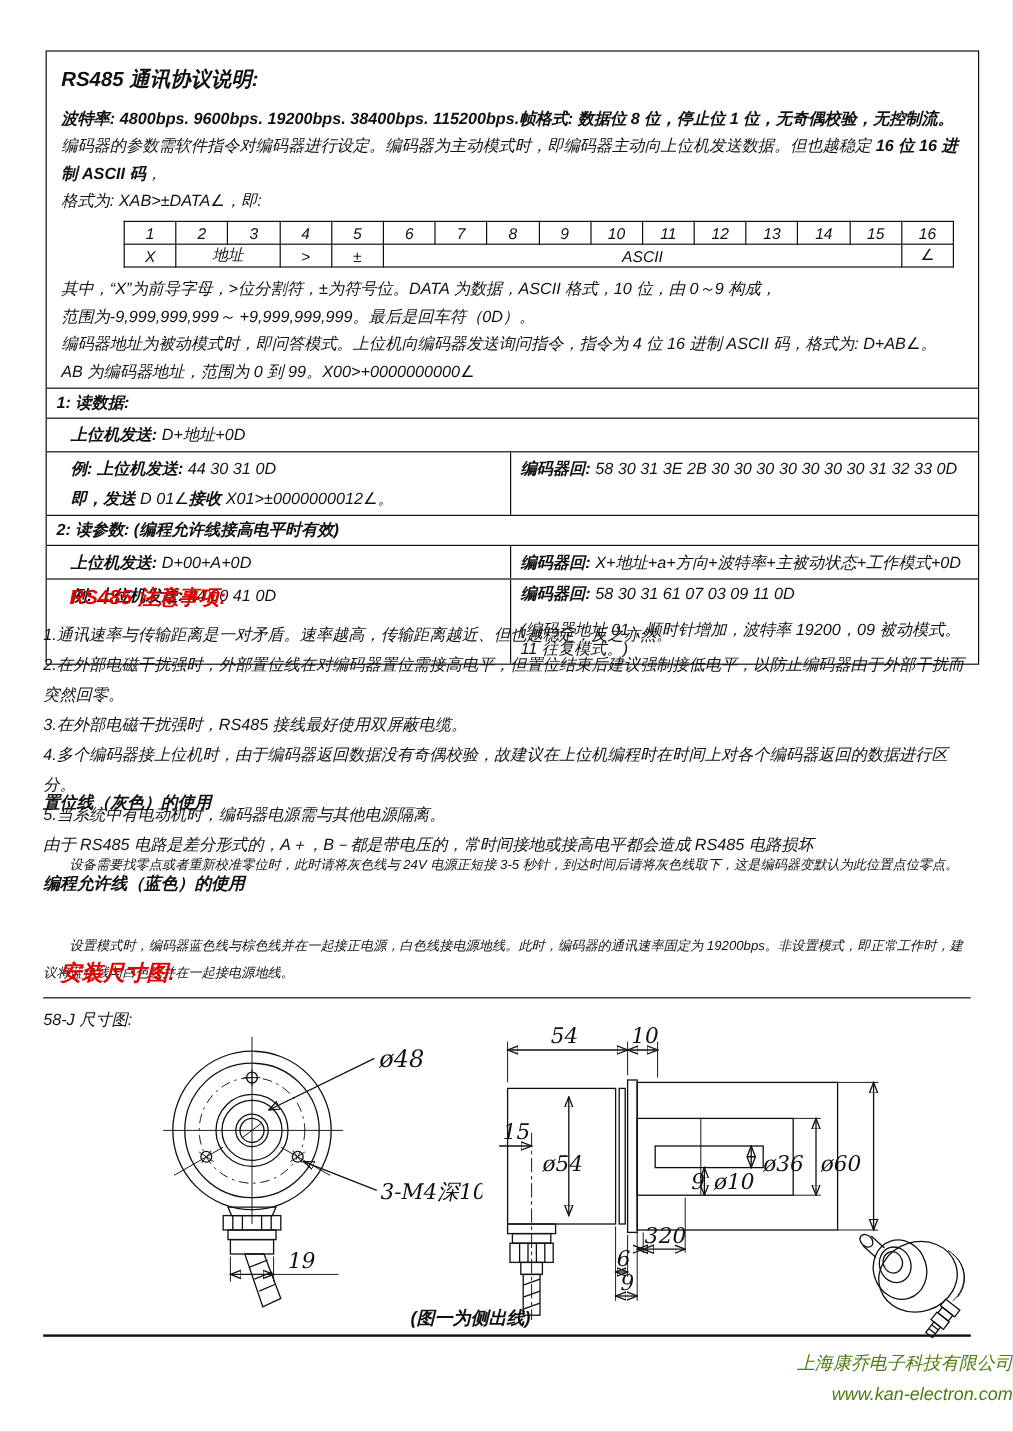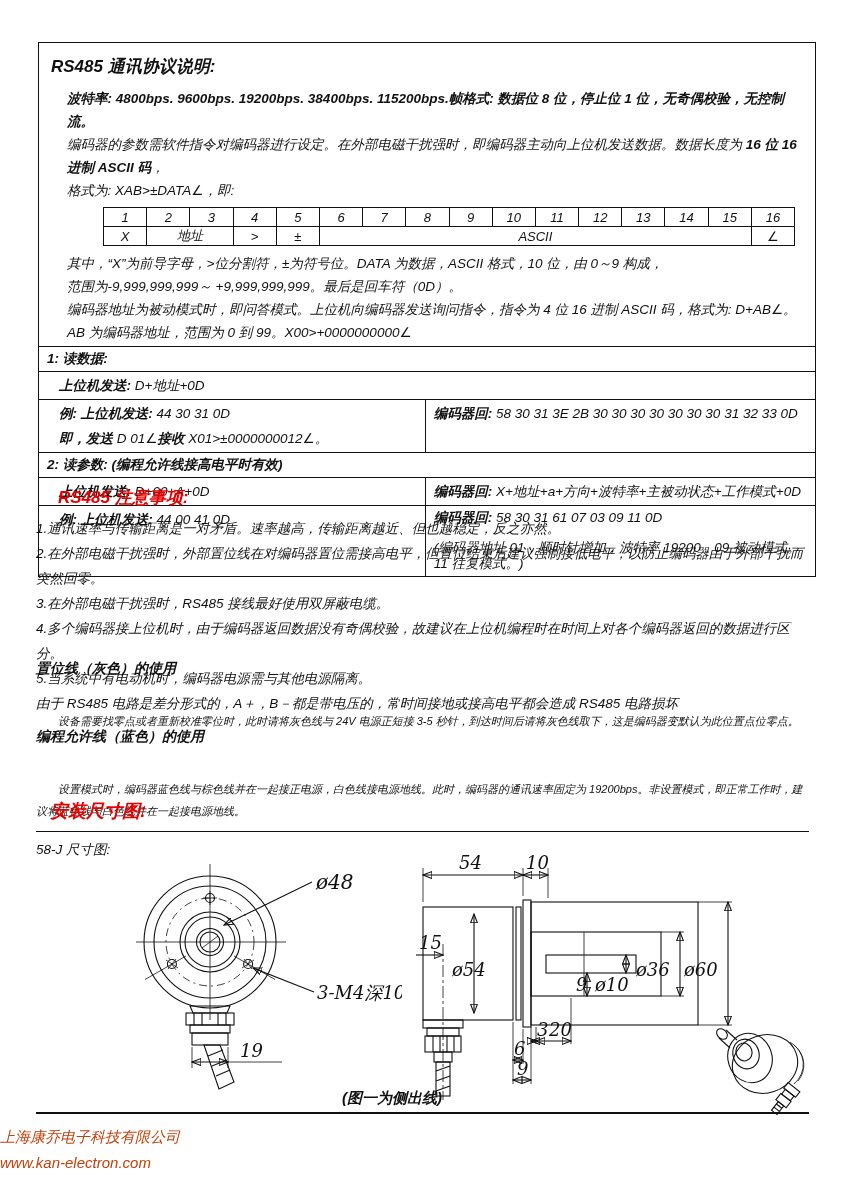--- a/index.html
+++ b/index.html
@@ -11,61 +11,61 @@
     overflow:hidden;
     font-style:italic;
   }
   .b { font-weight:bold; }
   .red { color:var(--red,#e60000); }
 
   
   .proto-box { position:absolute; left:38px; top:42px; width:778px; border:1.5px solid #111; }
   .proto-desc { padding:10px 14px 2px 12px; }
   .proto-title { font-size:17px; font-weight:bold; line-height:20px; margin:4px 0 10px 0; }
-  .p { font-size:13.5px; line-height:23px; margin-left:16px; }
+  .p { font-size:13.5px; line-height:23px; }
   .byte-table { border-collapse:collapse; table-layout:fixed; width:692px; margin:5px 0 6px 52px; }
   .byte-table td { border:1px solid #111; height:19px; text-align:center; font-size:13px; padding:0; }
   .sec-row { border-top:1px solid #111; font-weight:bold; font-size:13.5px; padding:4px 8px; line-height:16px; }
   .split { display:flex; border-top:1px solid #111; }
   .split .l { width:49.7%; padding:4px 8px 4px 20px; font-size:13.5px; }
   .split .r { width:50.3%; border-left:1px solid #111; padding:4px 8px; font-size:13.5px; }
   .cell-line { line-height:19px; }
   .cell-line.tight { line-height:16px; }
 
   
   .abs { position:absolute; }
   .notes-title { left:58px; top:486px; font-size:17px; font-weight:bold; }
   .notes-list { left:36px; top:516px; width:778px; font-size:13.5px; line-height:25px; }
   .sub-head { left:36px; font-size:14px; font-weight:bold; }
   .sub-body { left:36px; width:776px; font-size:11px; line-height:22px; text-indent:2em;margin-top:28px; }
   .install-title { left:50px; top:799px; font-size:18px; font-weight:bold; }
   .rule { left:36px; width:773px; border-top:1.6px solid #111; }
   .subtitle { left:36px; top:841px; font-size:13.5px; }
   .caption { left:342px; top:1089px; font-size:15px; font-weight:bold; }
-  .footer { left:0; top:1124px; width:100%; text-align:left; font-size:15px; line-height:26px; color:#c2410c; }
+  .footer { left:0; top:1124px; width:100%; text-align:right; font-size:15px; line-height:26px; color:#4d7c0f; }
 
   
   .cad { position:absolute; }
   .cad line,.cad rect,.cad circle,.cad ellipse,.cad path,.cad polyline,.cad polygon
     { stroke:#111; fill:none; stroke-width:1.1; }
   .cad .thin { stroke-width:0.8; }
   .cad text { fill:#111; stroke:none; font-family:"DejaVu Serif","Liberation Serif",serif; }
   .dim { font-size:18px; }
   .dimlg { font-size:20px; }
 </style>
 </head>
 <body>
 
 <div class="page">
 
   <div class="proto-box">
     <div class="proto-desc">
       <div class="proto-title">RS485 通讯协议说明:</div>
       <p class="p"><span class="b">波特率: 4800bps. 9600bps. 19200bps. 38400bps. 115200bps.帧格式: 数据位 8 位，停止位 1 位，无奇偶校验，无控制流。</span></p>
-      <p class="p"><span>编码器的参数需软件指令对编码器进行设定。在外部电磁干扰强时，即编码器主动向上位机发送数据。数据长度为 </span><span class="b">16 位 16 进制 ASCII 码</span><span>，</span></p>
+      <p class="p"><span>编码器的参数需软件指令对编码器进行设定。编码器为主动模式时，即编码器主动向上位机发送数据。但也越稳定 </span><span class="b">16 位 16 进制 ASCII 码</span><span>，</span></p>
       <p class="p"><span>格式为: XAB&gt;±DATA∠，即:</span></p>
 
       <table class="byte-table">
         <tbody>
             <tr>
           <td>1</td>
           <td>2</td>
           <td>3</td>
           <td>4</td>
           <td>5</td>

